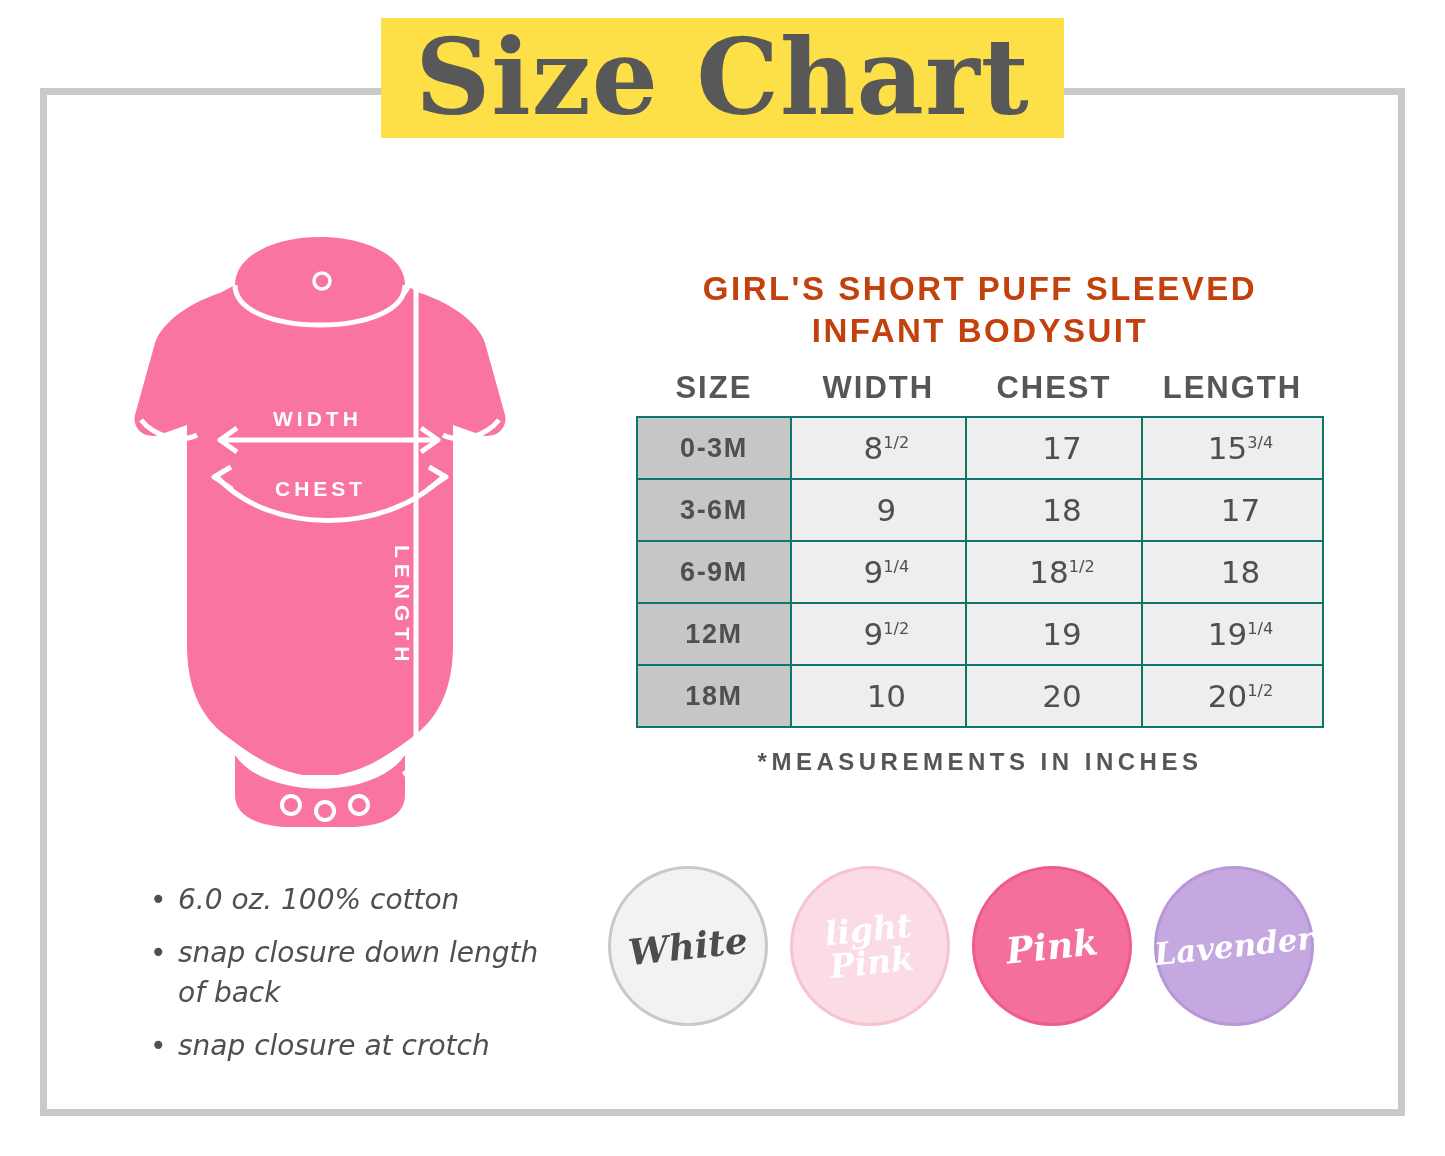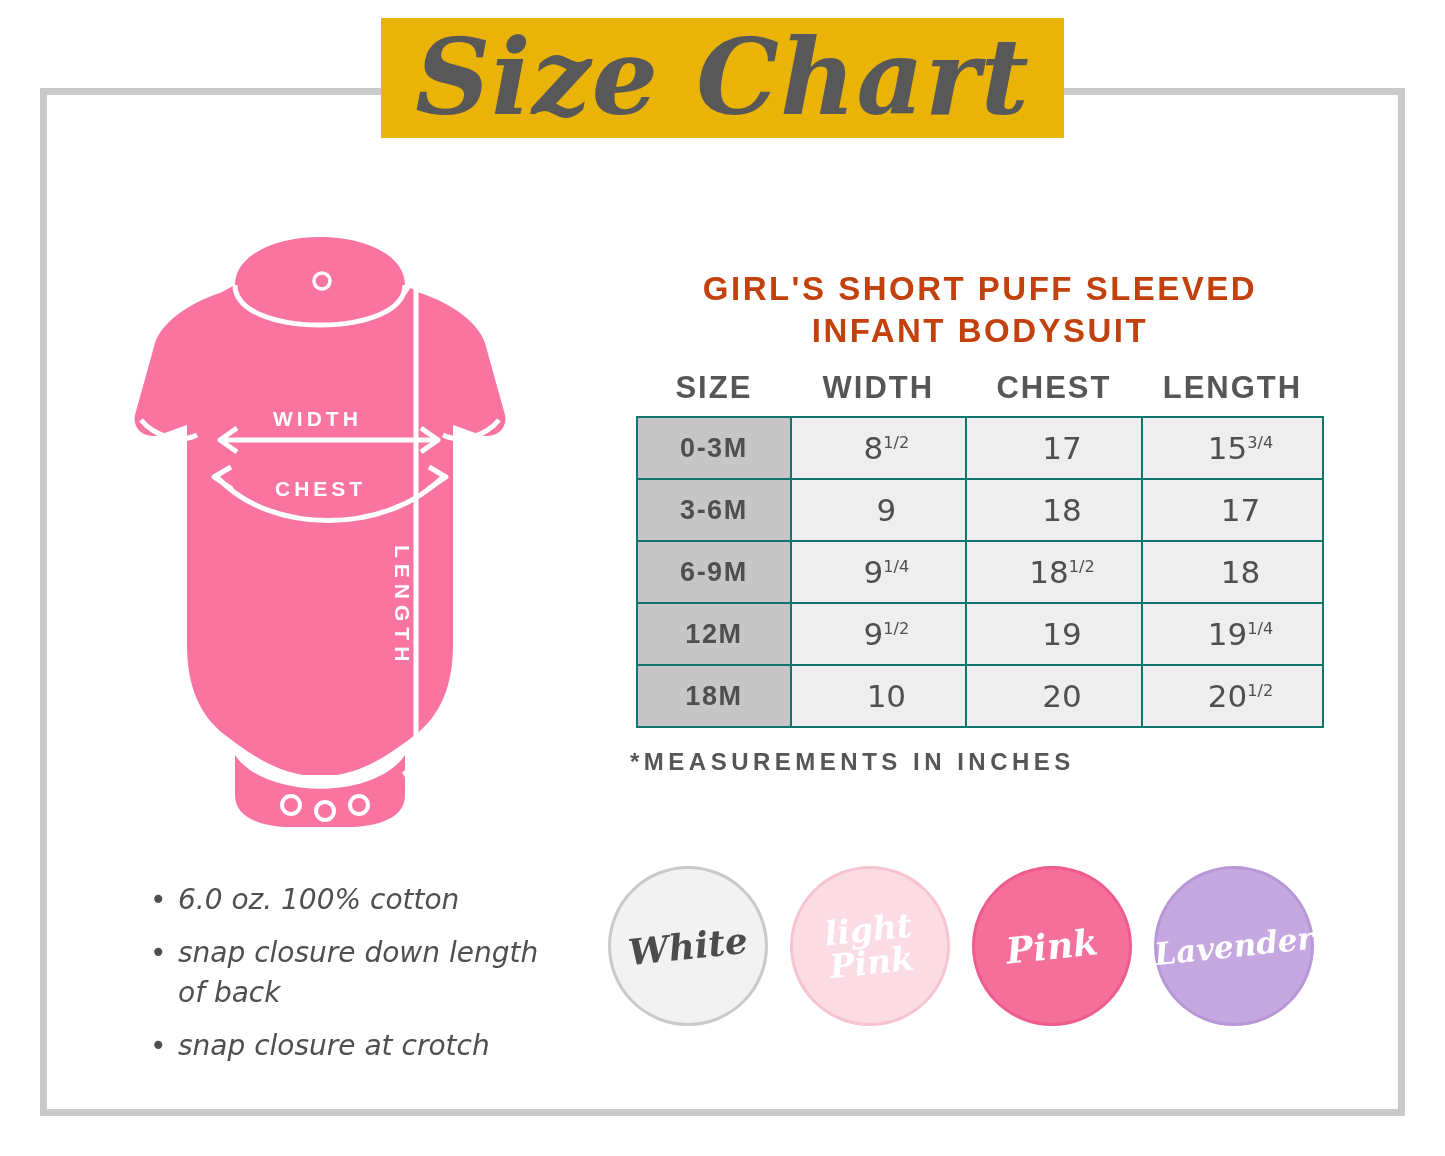--- a/index.html
+++ b/index.html
@@ -31,24 +31,23 @@
   .title-wrap {
     position: absolute;
     left: 0;
     top: 18px;
     width: 1445px;
     text-align: center;
     z-index: 5;
   }
   .title {
     display: inline-block;
-    background: #eab308;
+    background: #fde047;
     padding: 0 34px;
     font-family: "DejaVu Serif", serif;
-    font-style: italic;
     font-weight: bold;
     font-size: 104px;
     line-height: 1.15;
     color: #585858;
     letter-spacing: 1px;
   }
 
   
   .garment {
     position: absolute;
@@ -133,21 +132,21 @@
     padding-left: 17px;
   }
   table.size-table td sup {
     font-size: 0.52em;
     vertical-align: super;
     line-height: 0;
   }
   .table-center { text-align: center; }
 
   .meas-note {
-    text-align: left;
+    text-align: center;
     font-family: "Liberation Sans", sans-serif;
     font-weight: bold;
     font-size: 24px;
     letter-spacing: 4.5px;
     color: #565656;
     margin-top: 20px;
   }
 
   
   .bullets {

